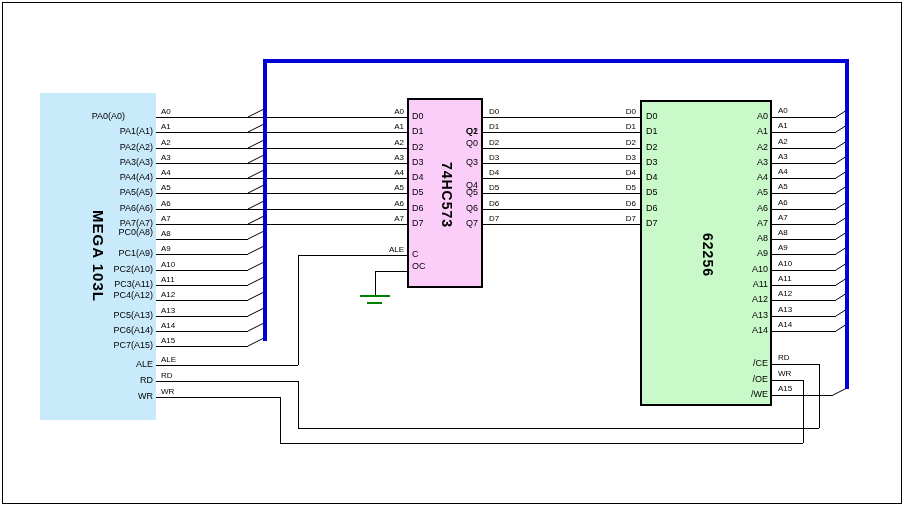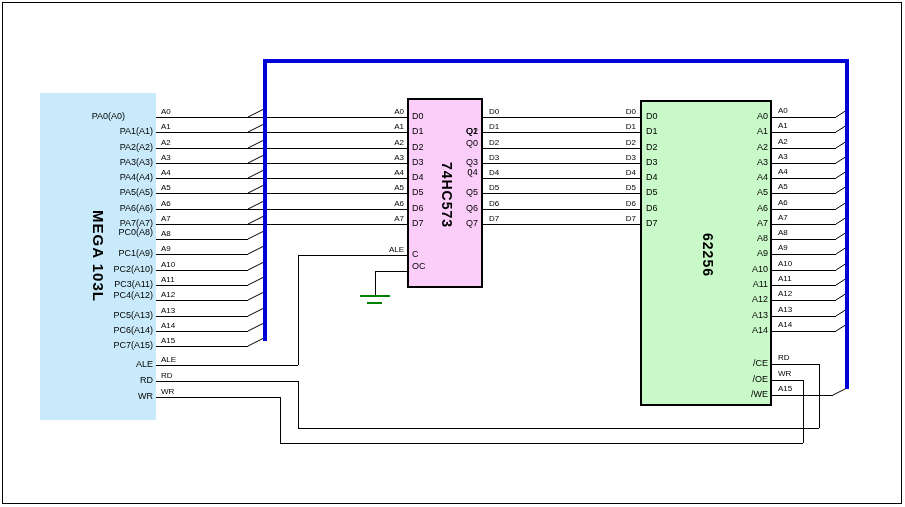--- a/index.html
+++ b/index.html
@@ -156,21 +156,21 @@
     <span class="pin-name" style="left: 412px; top: 172px;">D4</span>
     <span class="pin-name" style="left: 412px; top: 187px;">D5</span>
     <span class="pin-name" style="left: 412px; top: 203px;">D6</span>
     <span class="pin-name" style="left: 412px; top: 218px;">D7</span>
     <span class="pin-name" style="left: 412px; top: 249px;">C</span>
     <span class="pin-name" style="left: 412px; top: 261px;">OC</span>
     <span class="pin-name" style="right: 427px; top: 111px; margin-top: 27px;">Q0</span>
     <span class="pin-name" style="right: 427px; top: 126px;">Q1</span>
     <span class="pin-name" style="right: 427px; top: 126px;">Q2</span>
     <span class="pin-name" style="right: 427px; top: 157px;">Q3</span>
-    <span class="pin-name" style="right: 427px; top: 168px; font-family: Liberation Mono, monospace;">Q4</span>
+    <span class="pin-name" style="right: 427px; top: 180px;">Q4</span>
     <span class="pin-name" style="right: 427px; top: 187px;">Q5</span>
     <span class="pin-name" style="right: 427px; top: 203px;">Q6</span>
     <span class="pin-name" style="right: 427px; top: 218px;">Q7</span>
     <span class="pin-name" style="left: 646px; top: 111px;">D0</span>
     <span class="pin-name" style="left: 646px; top: 126px;">D1</span>
     <span class="pin-name" style="left: 646px; top: 142px;">D2</span>
     <span class="pin-name" style="left: 646px; top: 157px;">D3</span>
     <span class="pin-name" style="left: 646px; top: 172px;">D4</span>
     <span class="pin-name" style="left: 646px; top: 187px;">D5</span>
     <span class="pin-name" style="left: 646px; top: 203px;">D6</span>

